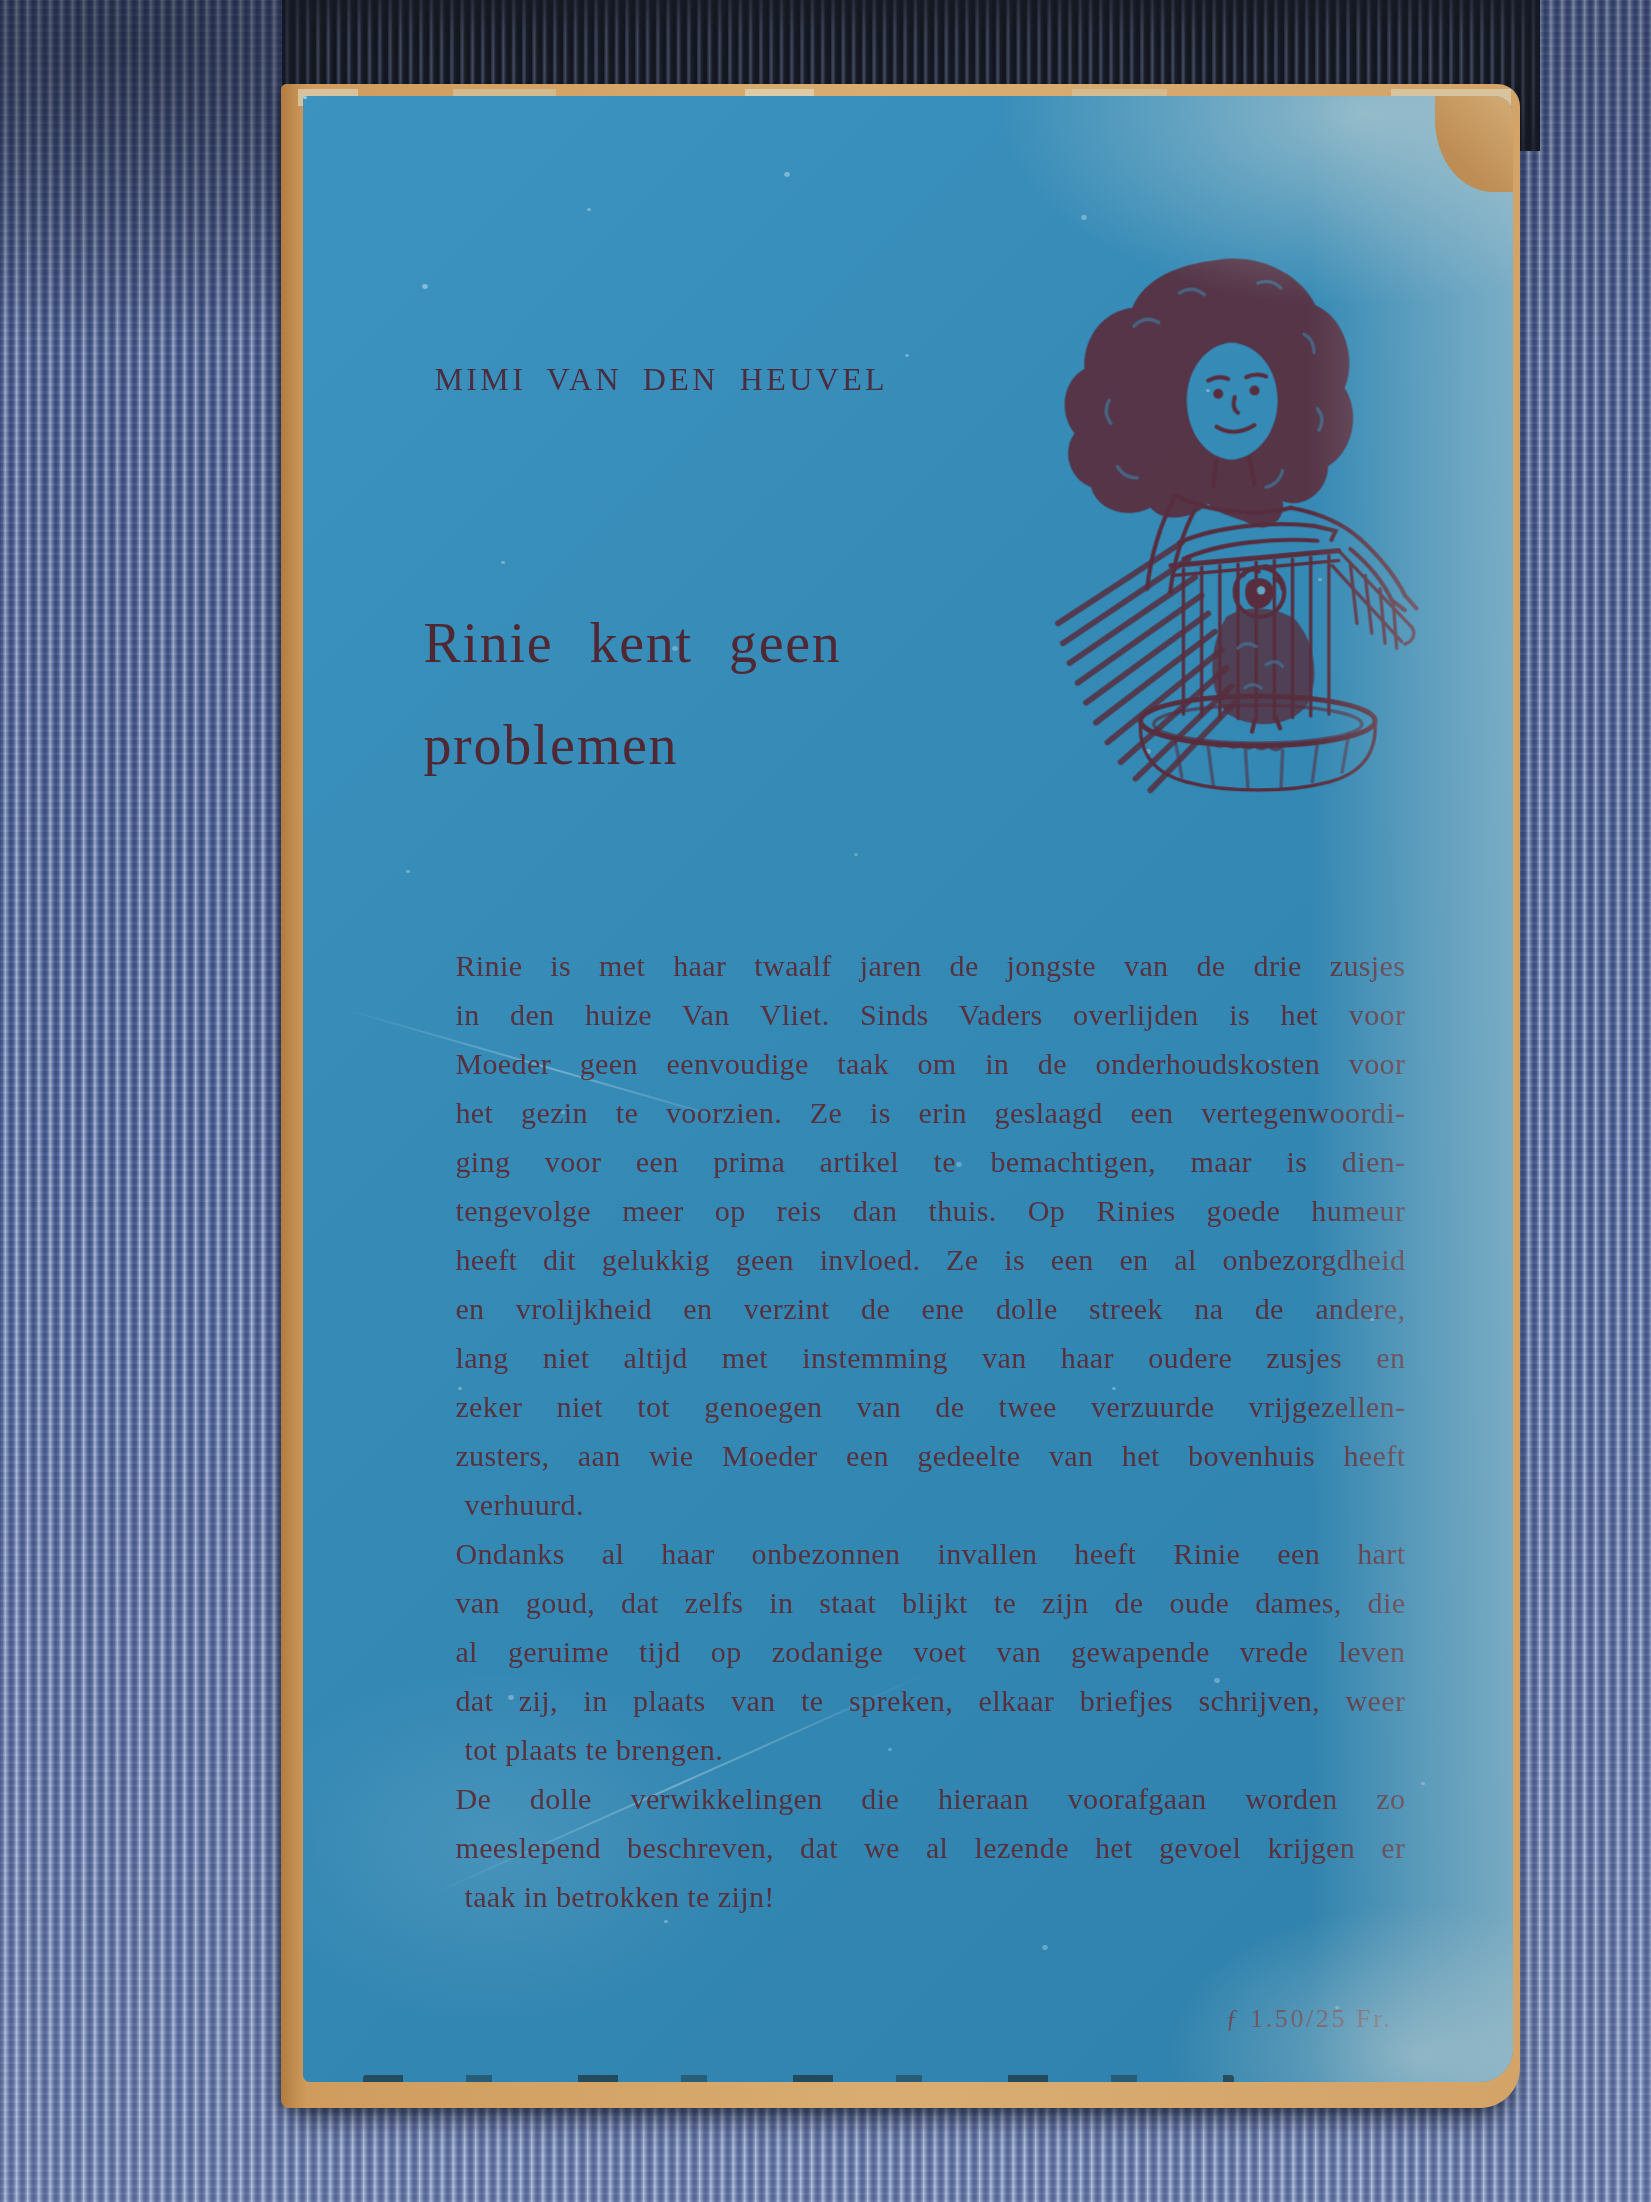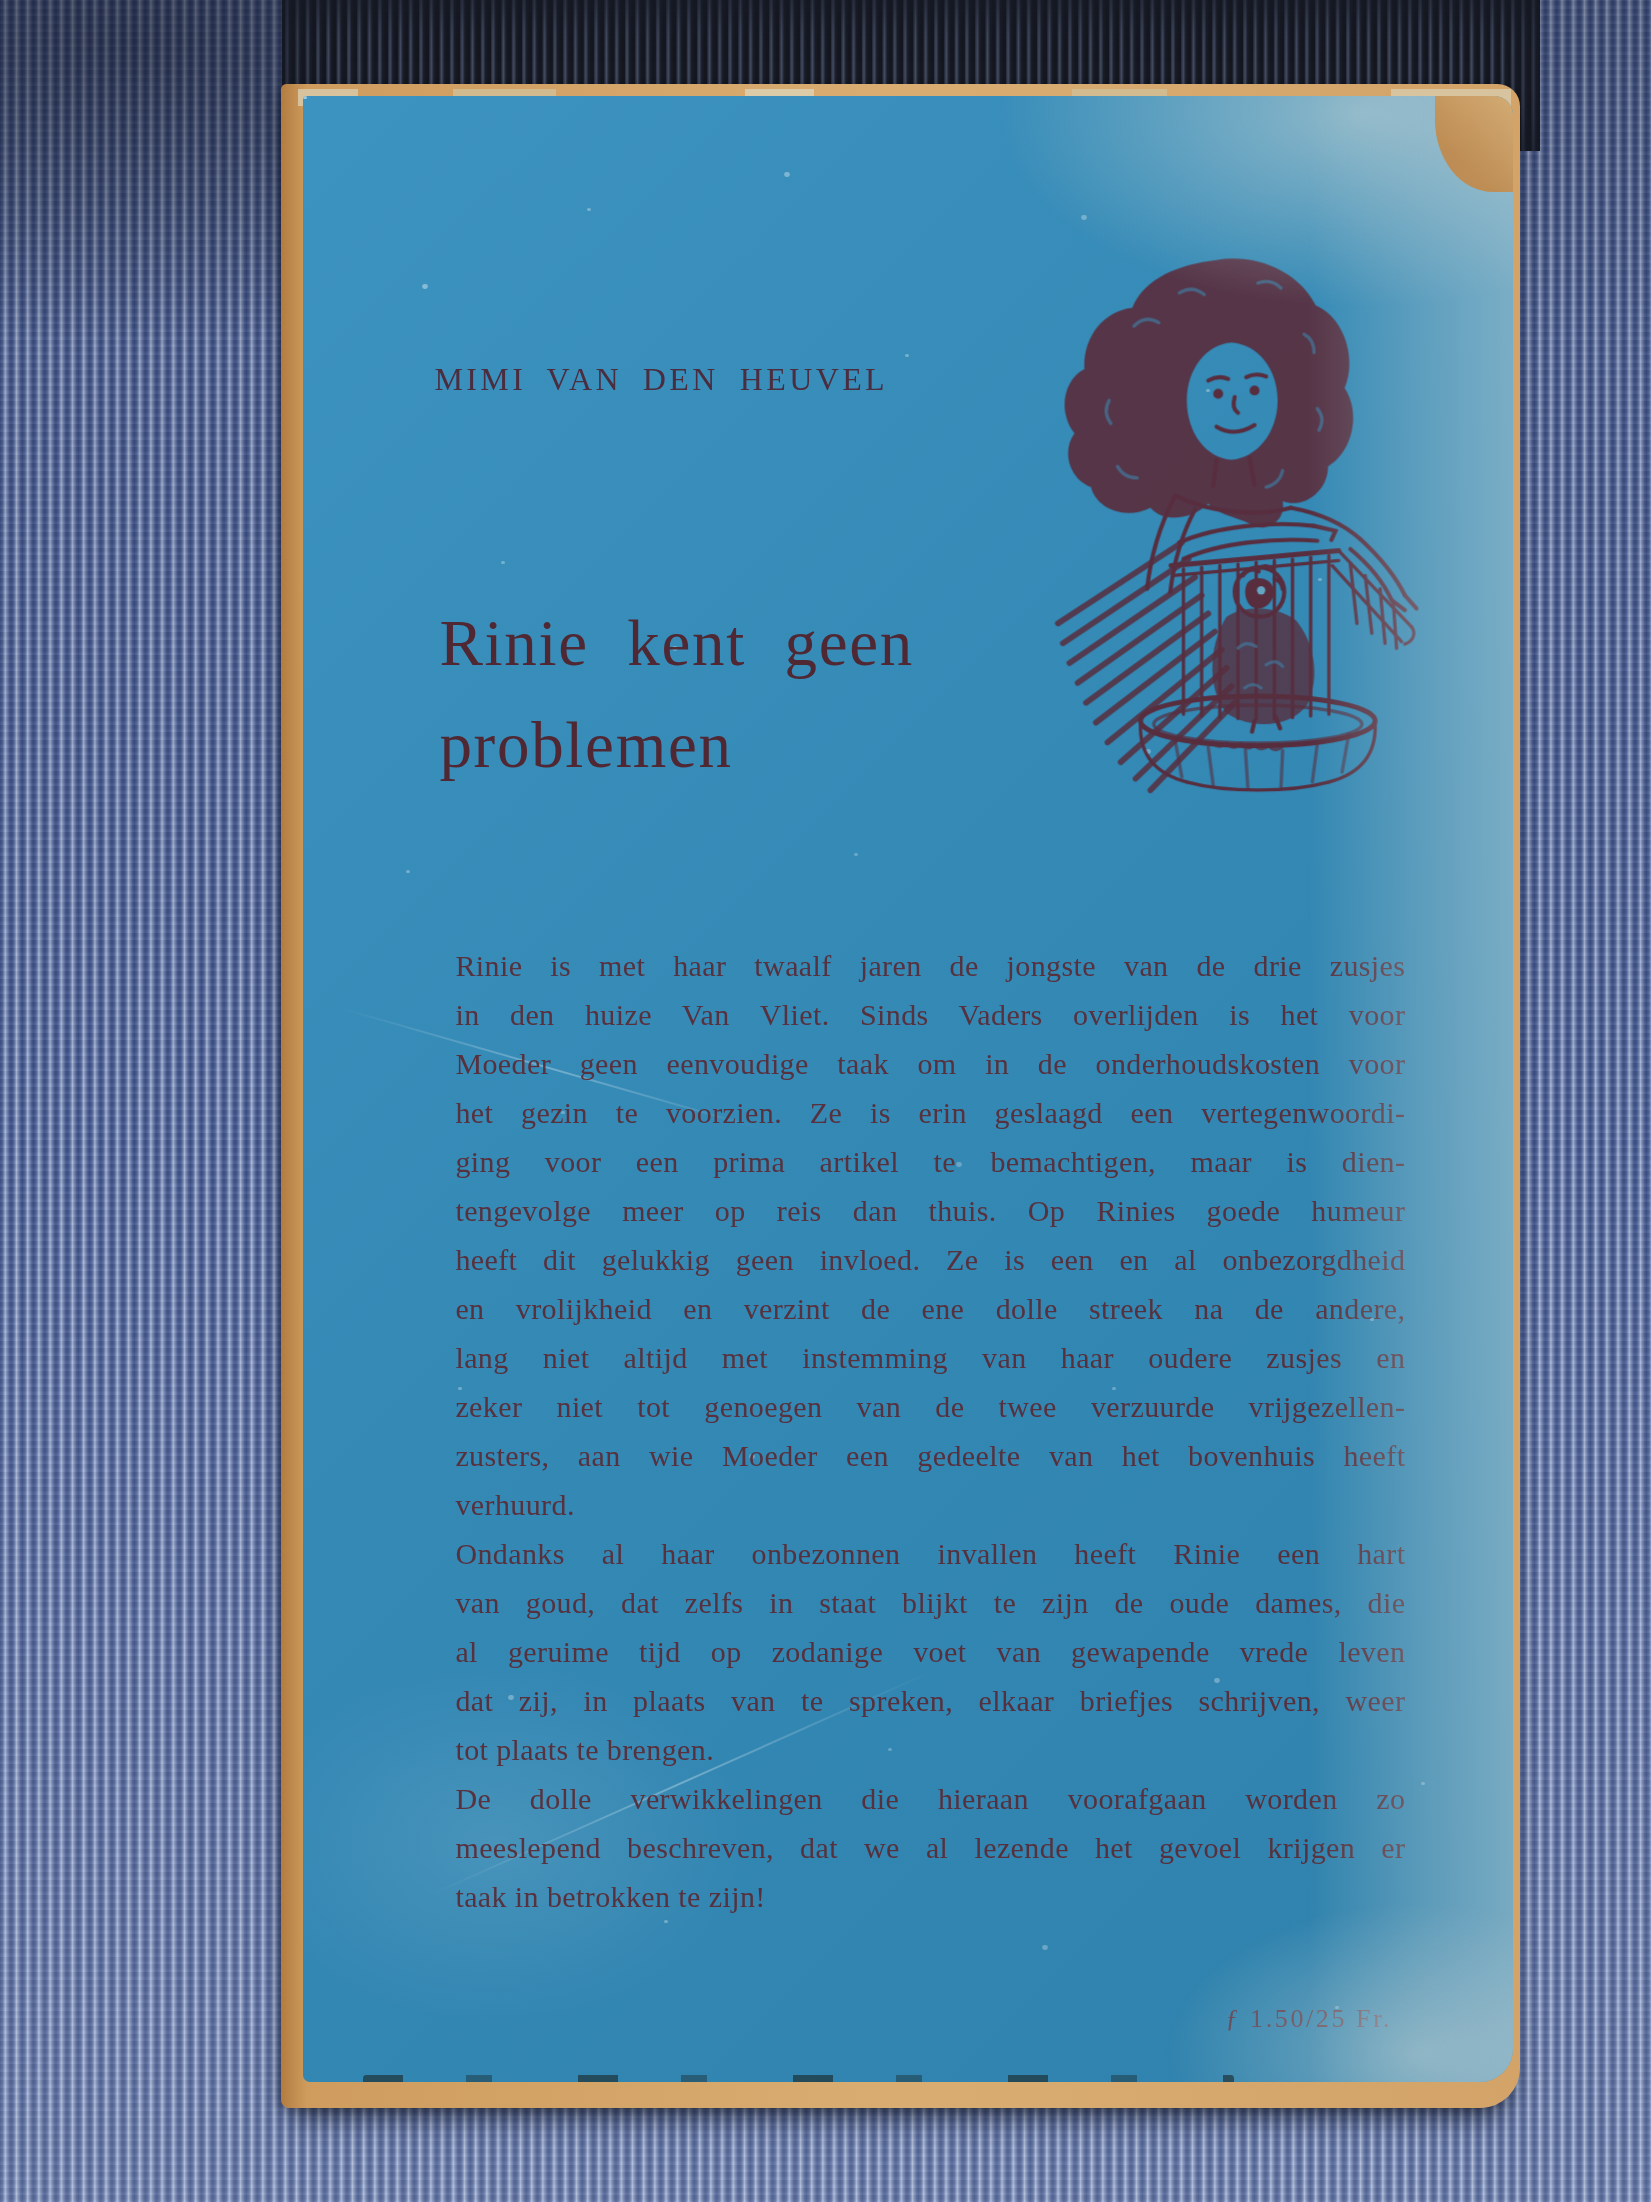--- a/index.html
+++ b/index.html
@@ -44,24 +44,24 @@
       258px 1015px 0 0 rgba(255,255,255,.28),654px 1067px 0 0.9px rgba(255,255,255,.26),964px 964px 0 0 rgba(255,255,255,.3),
       155px 1291px 0 0 rgba(255,255,255,.3),447px 1359px 0 0.9px rgba(255,255,255,.26),809px 1291px 0 0 rgba(255,255,255,.28),
       1067px 1222px 0 0 rgba(255,255,255,.3),206px 1600px 0 0.9px rgba(255,255,255,.3),585px 1652px 0 0 rgba(255,255,255,.26),
       912px 1583px 0 0.9px rgba(255,255,255,.3),1118px 1686px 0 0 rgba(255,255,255,.3),361px 1824px 0 0 rgba(255,255,255,.3),
       740px 1850px 0 0.9px rgba(255,255,255,.28),1032px 1910px 0 0 rgba(255,255,255,.3);}
   .scratch{position:absolute;height:1.7px;background:linear-gradient(90deg,rgba(255,255,255,0),rgba(255,255,255,.3),rgba(255,255,255,0));}
   .s1{left:26px;top:972px;width:447px;transform:rotate(16deg);}
   .s2{left:103px;top:1686px;width:551px;transform:rotate(-24deg);}
   .ink{color:#5a2530;}
   .author{position:absolute;left:131px;top:265px;font-size:32px;letter-spacing:3.4px;word-spacing:9.5px;color:#4e2030;opacity:.88;}
-  .title{position:absolute;left:136px;top:496px;font-size:65px;line-height:102px;letter-spacing:1.7px;word-spacing:20.6px;color:#522029;opacity:.92;}
+  .title{position:absolute;left:120px;top:496px;font-size:56px;line-height:102px;letter-spacing:1.7px;word-spacing:20.6px;color:#522029;opacity:.92;}
   .blurb{position:absolute;left:152px;top:845px;width:950px;font-size:30px;line-height:49px;color:#5b2831;opacity:.9;letter-spacing:0.4px;}
   .bl{text-align:justify;text-align-last:justify;white-space:nowrap;}
-  .bl.end{text-align-last:left;}
+  .bl.end{text-align-last:left;margin-left:9px;}
   .price{position:absolute;left:922px;top:1908px;font-size:26px;letter-spacing:2.6px;color:#6a3038;opacity:.82;}
   .illu{position:absolute;left:707px;top:136px;}
 </style>
 </head>
 <body>
 
 <div class="scene">
   <div class="dark-band"></div>
 
   <div class="book">

